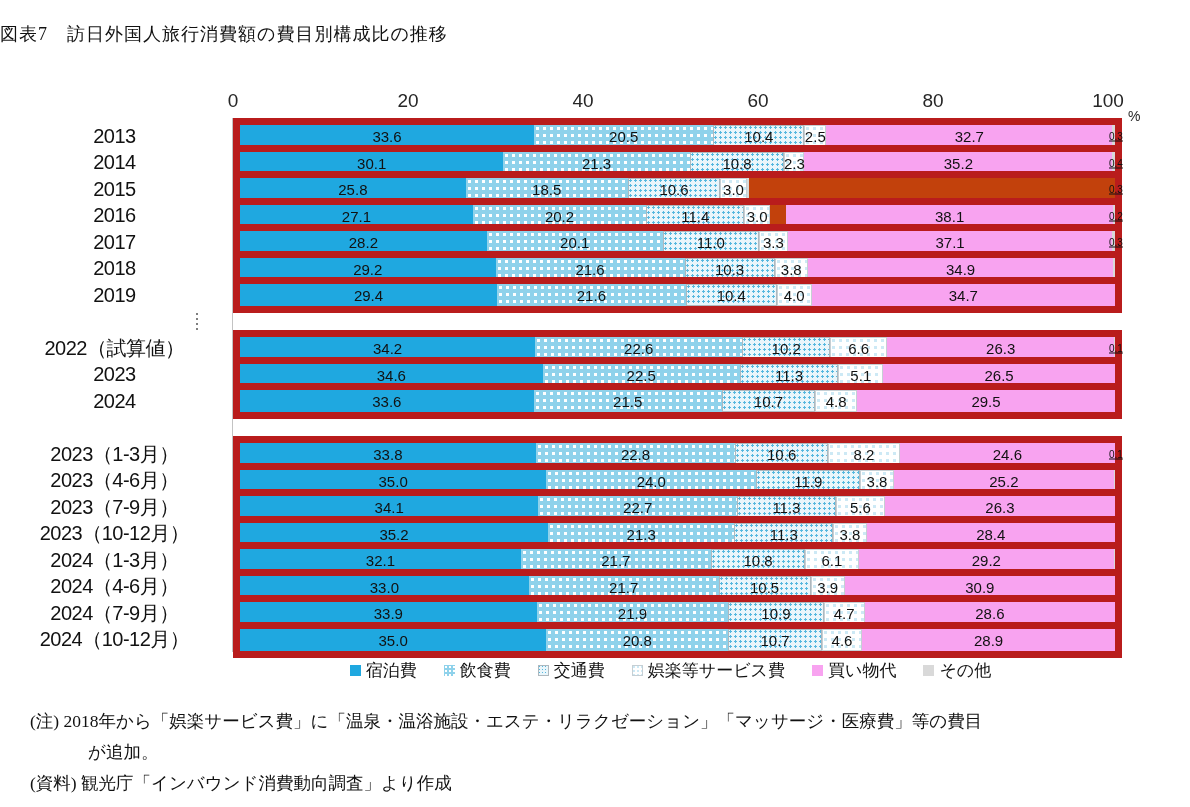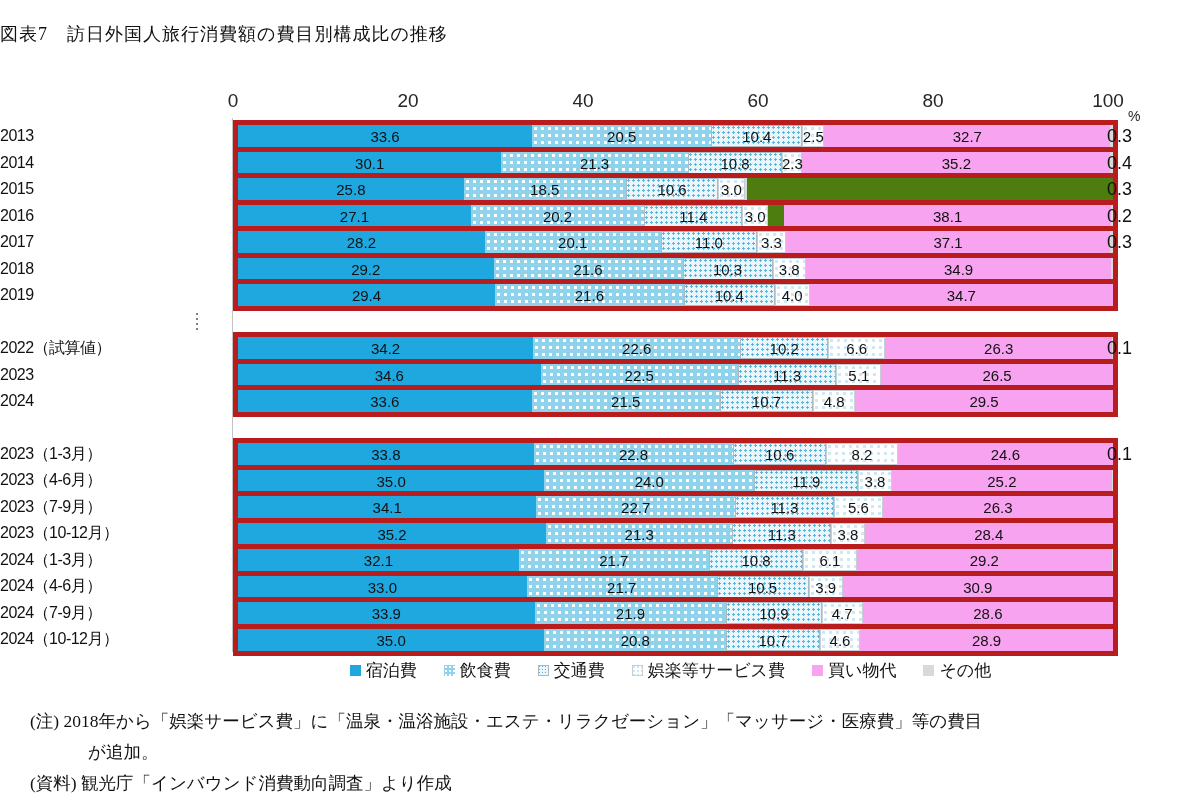--- a/index.html
+++ b/index.html
@@ -13,29 +13,29 @@
 
   
   .x-axis{position:absolute;top:90px;left:0;width:1190px;height:24px;}
   .x-axis .tick{position:absolute;top:0;transform:translateX(-50%);font-size:19px;color:#262626;}
   .axis-unit{position:absolute;top:108px;left:1128px;font-size:14px;color:#262626;}
   .axis-line{position:absolute;top:118px;left:232px;width:1px;height:534px;background:#c3c3c3;}
 
   
   .rows{position:absolute;top:125px;left:0;width:1190px;}
   .row{display:flex;align-items:center;height:22px;margin-bottom:4.5px;}
-  .rlabel{width:233px;box-sizing:border-box;padding-right:4px;text-align:left;
-          font-size:16px;letter-spacing:-0.5px;color:#111;white-space:nowrap;}
+  .rlabel{width:233px;box-sizing:border-box;padding-right:4px;text-align:center;
+          font-size:20px;letter-spacing:-0.5px;color:#111;white-space:nowrap;}
   .bar{position:relative;width:875px;height:22px;display:flex;
-       border:5px solid #b91c1c;box-sizing:content-box;background:#4d7c0f;}
+       border:7px solid #b91c1c;box-sizing:content-box;background:#c2410c;}
   .seg{position:relative;height:100%;}
   .seg-label{position:absolute;left:50%;top:50%;transform:translate(-50%,-50%);
              font-size:15px;color:#111;white-space:nowrap;z-index:2;}
   .other-label{position:absolute;left:calc(100% - 6px);top:50%;transform:translateY(-50%);
-               font-size:18px;color:#111;white-space:nowrap;z-index:3;}
+               font-size:10px;color:#111;white-space:nowrap;z-index:3;text-decoration:underline;}
 
   
   .s0{background:#1fa8e0;}
   .s1{background-color:#8fd2eb;
       background-image:radial-gradient(circle,#ffffff 32%,rgba(255,255,255,0) 38%);
       background-size:7px 7px;}
   .s2{background-color:#eaf6fb;
       background-image:radial-gradient(circle,#56b8df 30%,rgba(86,184,223,0) 36%);
       background-size:5px 5px;box-shadow:inset 0 0 0 1px #aeb8be;}
   .s3{background-color:#ffffff;

